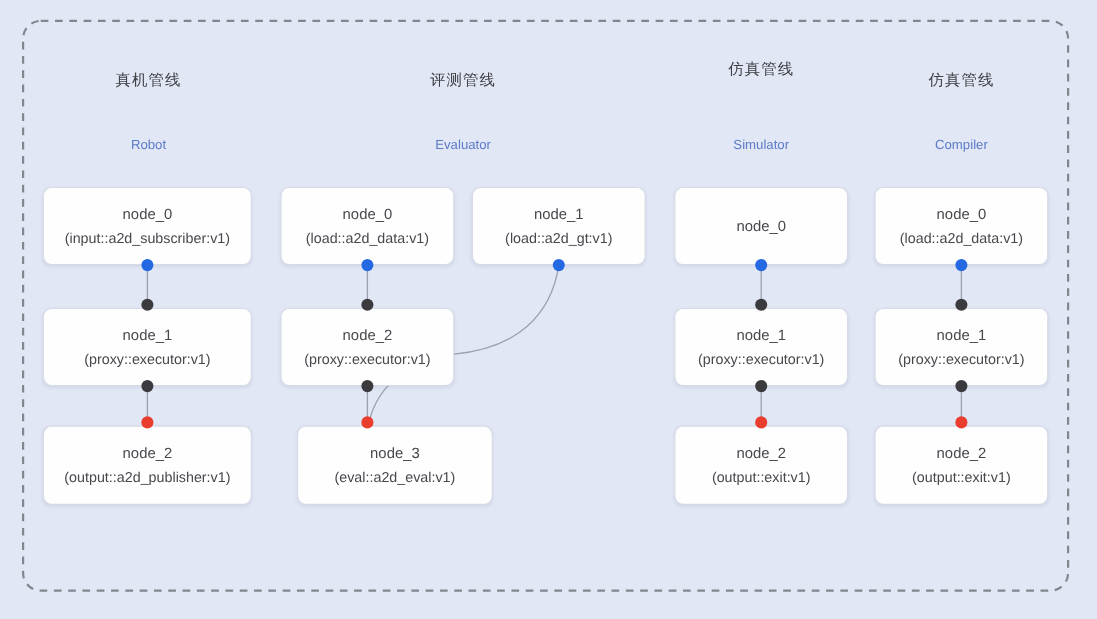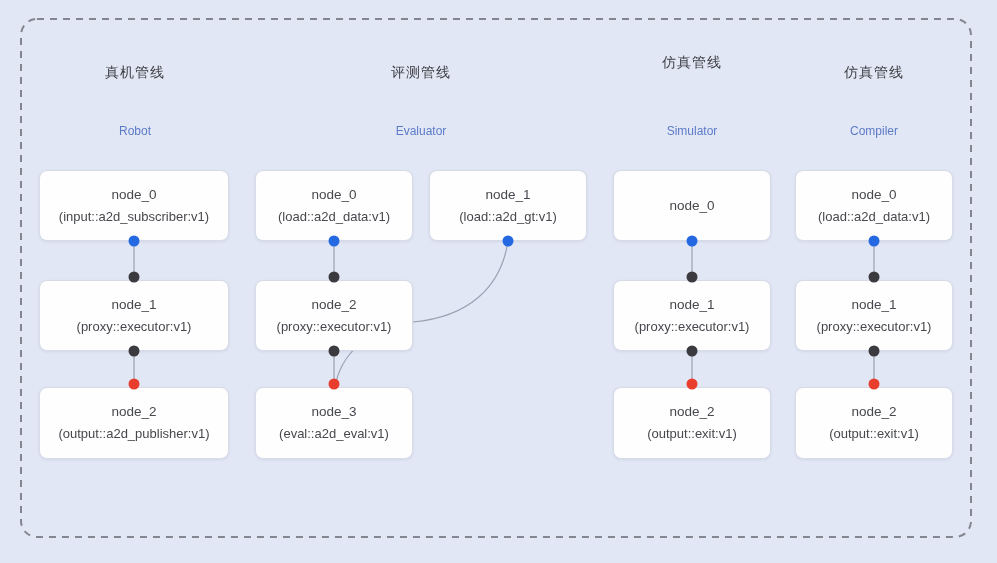--- a/index.html
+++ b/index.html
@@ -64,21 +64,21 @@
         <div class="node-subtitle">(load::a2d_data:v1)</div>
       </div>
       <div class="node" style="left: 429px; top: 170px; width: 158px; height: 71px;">
         <div class="node-title">node_1</div>
         <div class="node-subtitle">(load::a2d_gt:v1)</div>
       </div>
       <div class="node" style="left: 255px; top: 280px; width: 158px; height: 71px;">
         <div class="node-title">node_2</div>
         <div class="node-subtitle">(proxy::executor:v1)</div>
       </div>
-      <div class="node" style="left: 255px; top: 387px; width: 158px; height: 72px;">
+      <div class="node" style="left: 270px; top: 387px; width: 178px; height: 72px;">
         <div class="node-title">node_3</div>
         <div class="node-subtitle">(eval::a2d_eval:v1)</div>
       </div>
       <div class="node" style="left: 613px; top: 170px; width: 158px; height: 71px;">
         <div class="node-title">node_0</div>
       </div>
       <div class="node" style="left: 613px; top: 280px; width: 158px; height: 71px;">
         <div class="node-title">node_1</div>
         <div class="node-subtitle">(proxy::executor:v1)</div>
       </div>

